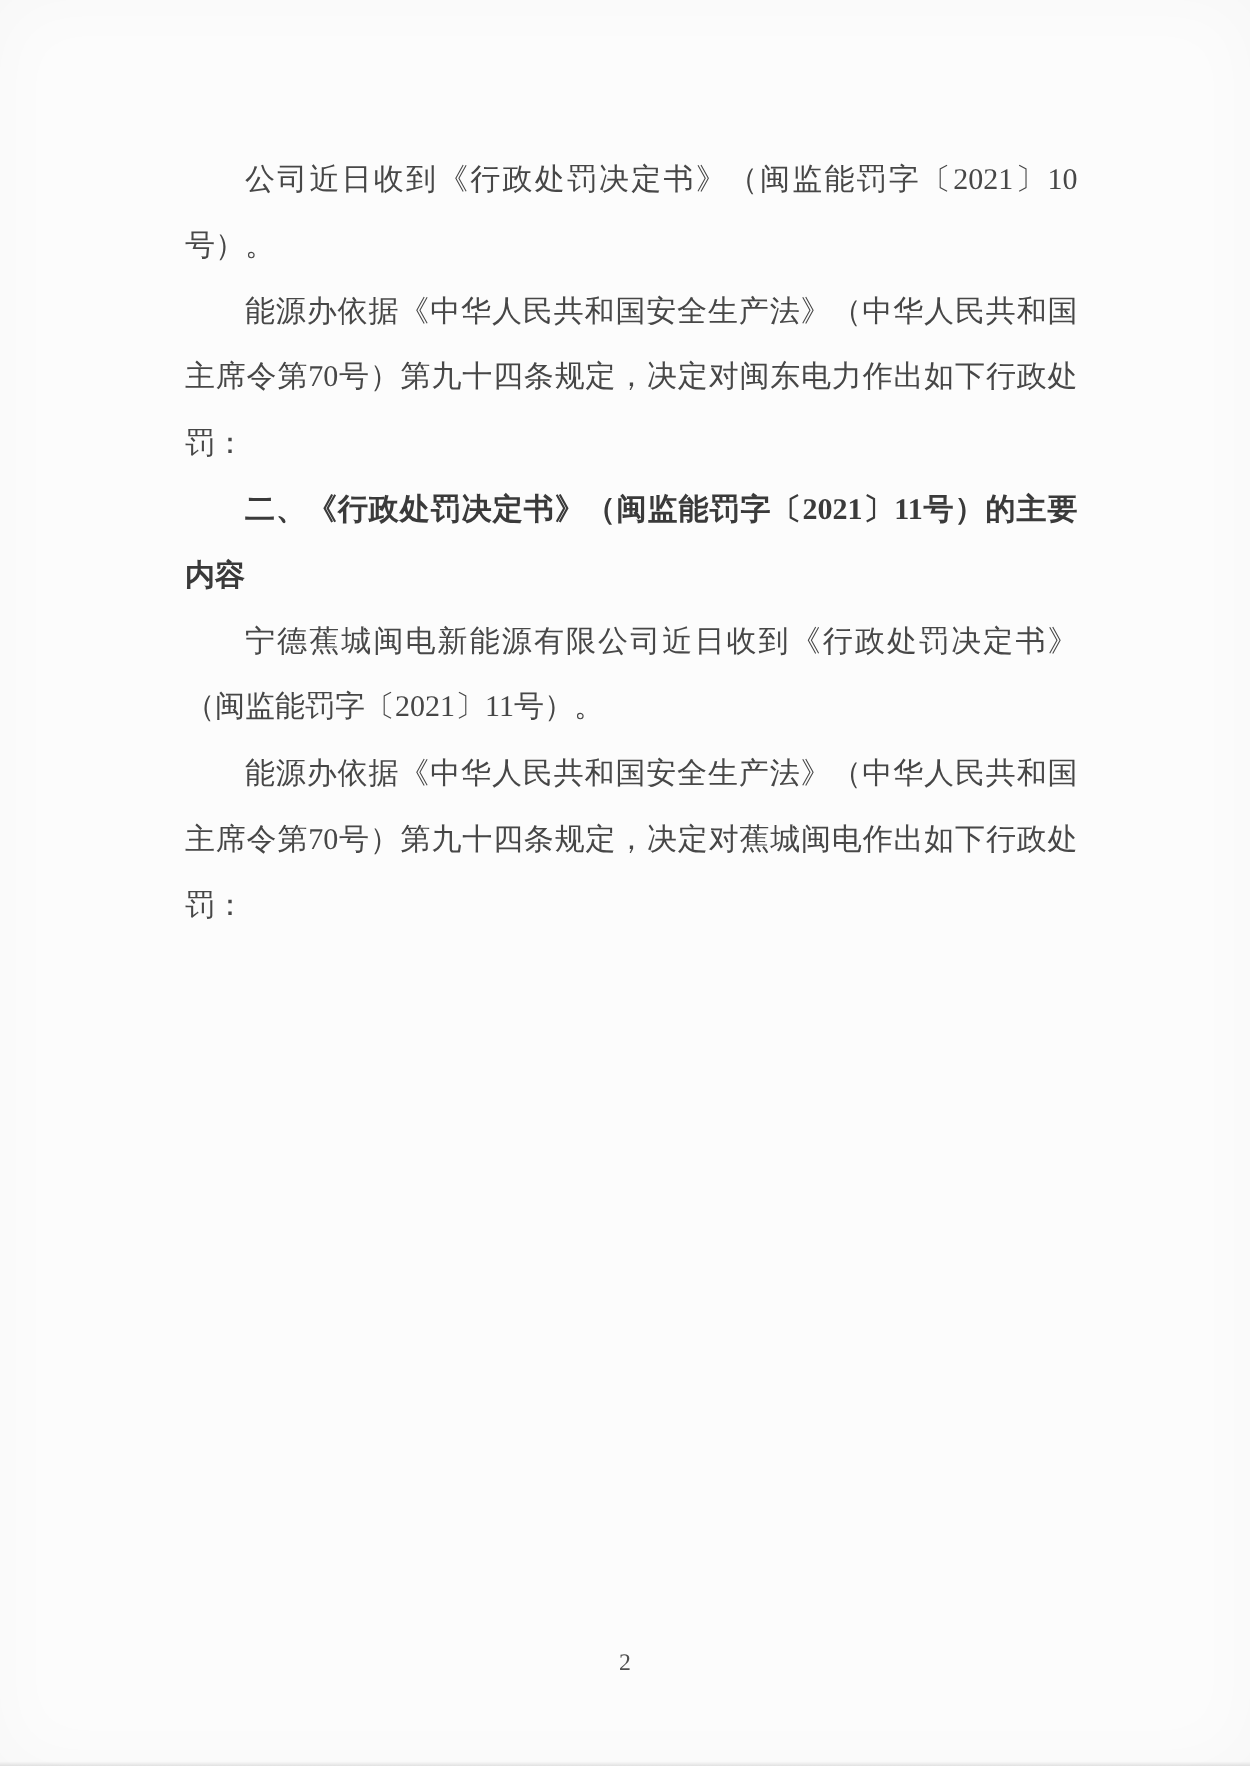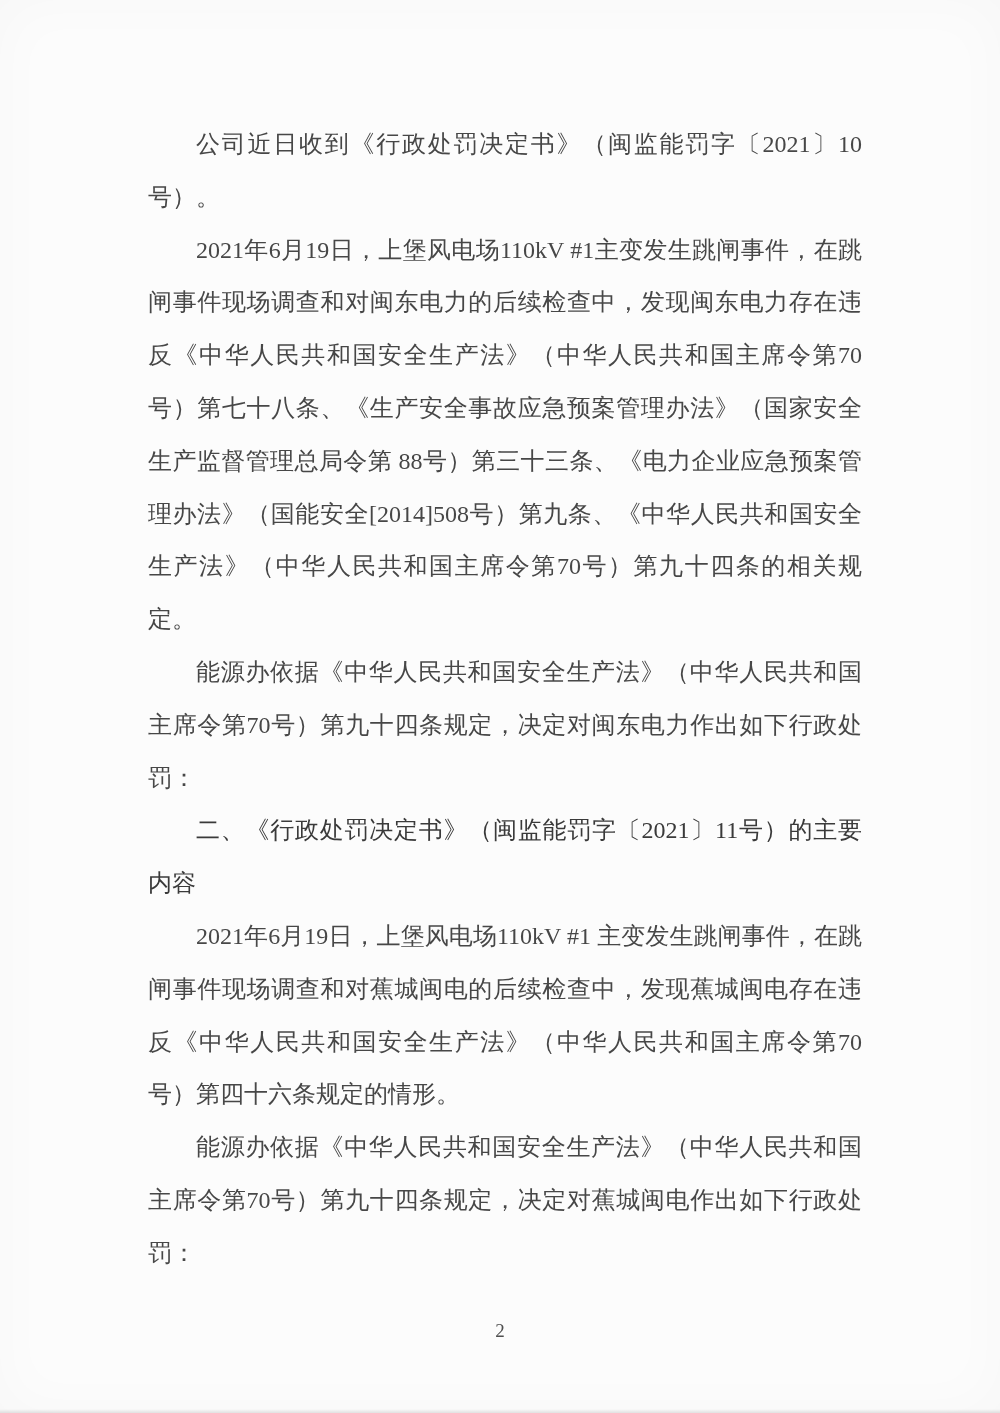--- a/index.html
+++ b/index.html
@@ -35,40 +35,39 @@
   .content p {
     margin: 0;
     font-size: 24px;
     line-height: 52.8px;
     text-align: justify;
     text-justify: inter-character;
     text-indent: 2em;
     word-break: break-all;
   }
   .content p.heading {
-    font-weight: normal;
+    font-weight: bold;
     color: #3a3a3a;
   }
   .page-number {
     position: absolute;
     top: 1320px;
     left: 0;
     width: 100%;
     text-align: center;
     font-size: 19px;
     color: #4f4f4f;
   }
 </style>
 </head>
 <body>
 
 <div class="page">
   <div class="content">
     <p>公司近日收到《行政处罚决定书》（闽监能罚字〔2021〕10号）。</p>
-    <p>2021年6月19日，上堡风电场110kV #1主变发生跳闸事件，在跳闸事件现场调查和对闽东电力的后续检查中，发现闽东电力存在违反《中华人民共和国安全生产法》（中华人民共和国主席令第70号）第七十八条、《生产安全事故应急预案管理办法》（国家安全生产监督管理总局令第 88号）第三十三条、《电力企业应急预案管理办法》（国能安全[2014]508号）第九条、《中华人民共和国安全生产法》（中华人民共和国主席令第70号）第九十四条的相关规定。</p>
     <p>能源办依据《中华人民共和国安全生产法》（中华人民共和国主席令第70号）第九十四条规定，决定对闽东电力作出如下行政处罚：</p>
     <p class="heading">二、《行政处罚决定书》（闽监能罚字〔2021〕11号）的主要内容</p>
-    <p>2021年6月19日，上堡风电场110kV #1 主变发生跳闸事件，在跳闸事件现场调查和对蕉城闽电的后续检查中，发现蕉城闽电存在违反《中华人民共和国安全生产法》（中华人民共和国主席令第70号）第四十六条规定的情形。</p>
+    <p>宁德蕉城闽电新能源有限公司近日收到《行政处罚决定书》（闽监能罚字〔2021〕11号）。</p>
     <p>能源办依据《中华人民共和国安全生产法》（中华人民共和国主席令第70号）第九十四条规定，决定对蕉城闽电作出如下行政处罚：</p>
   </div>
 
   <div class="page-number">2</div>
 </div>
 
 </body></html>

